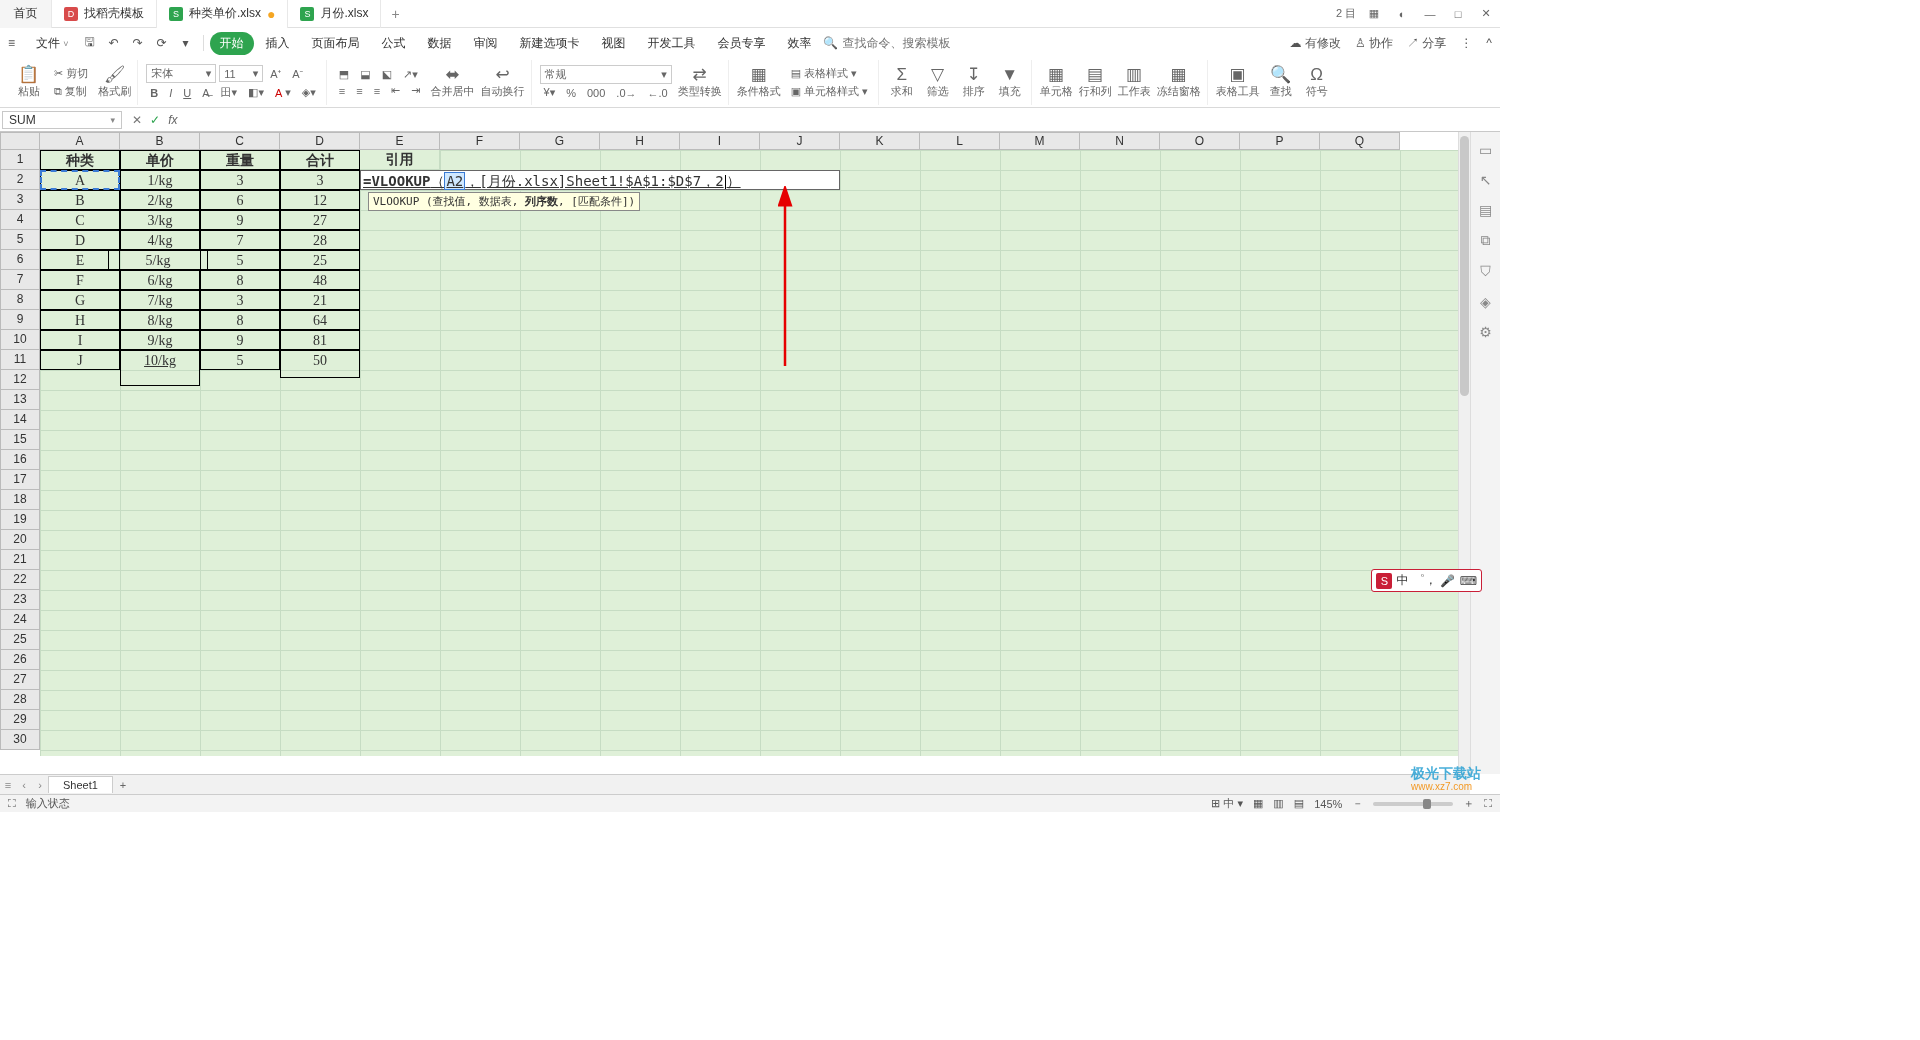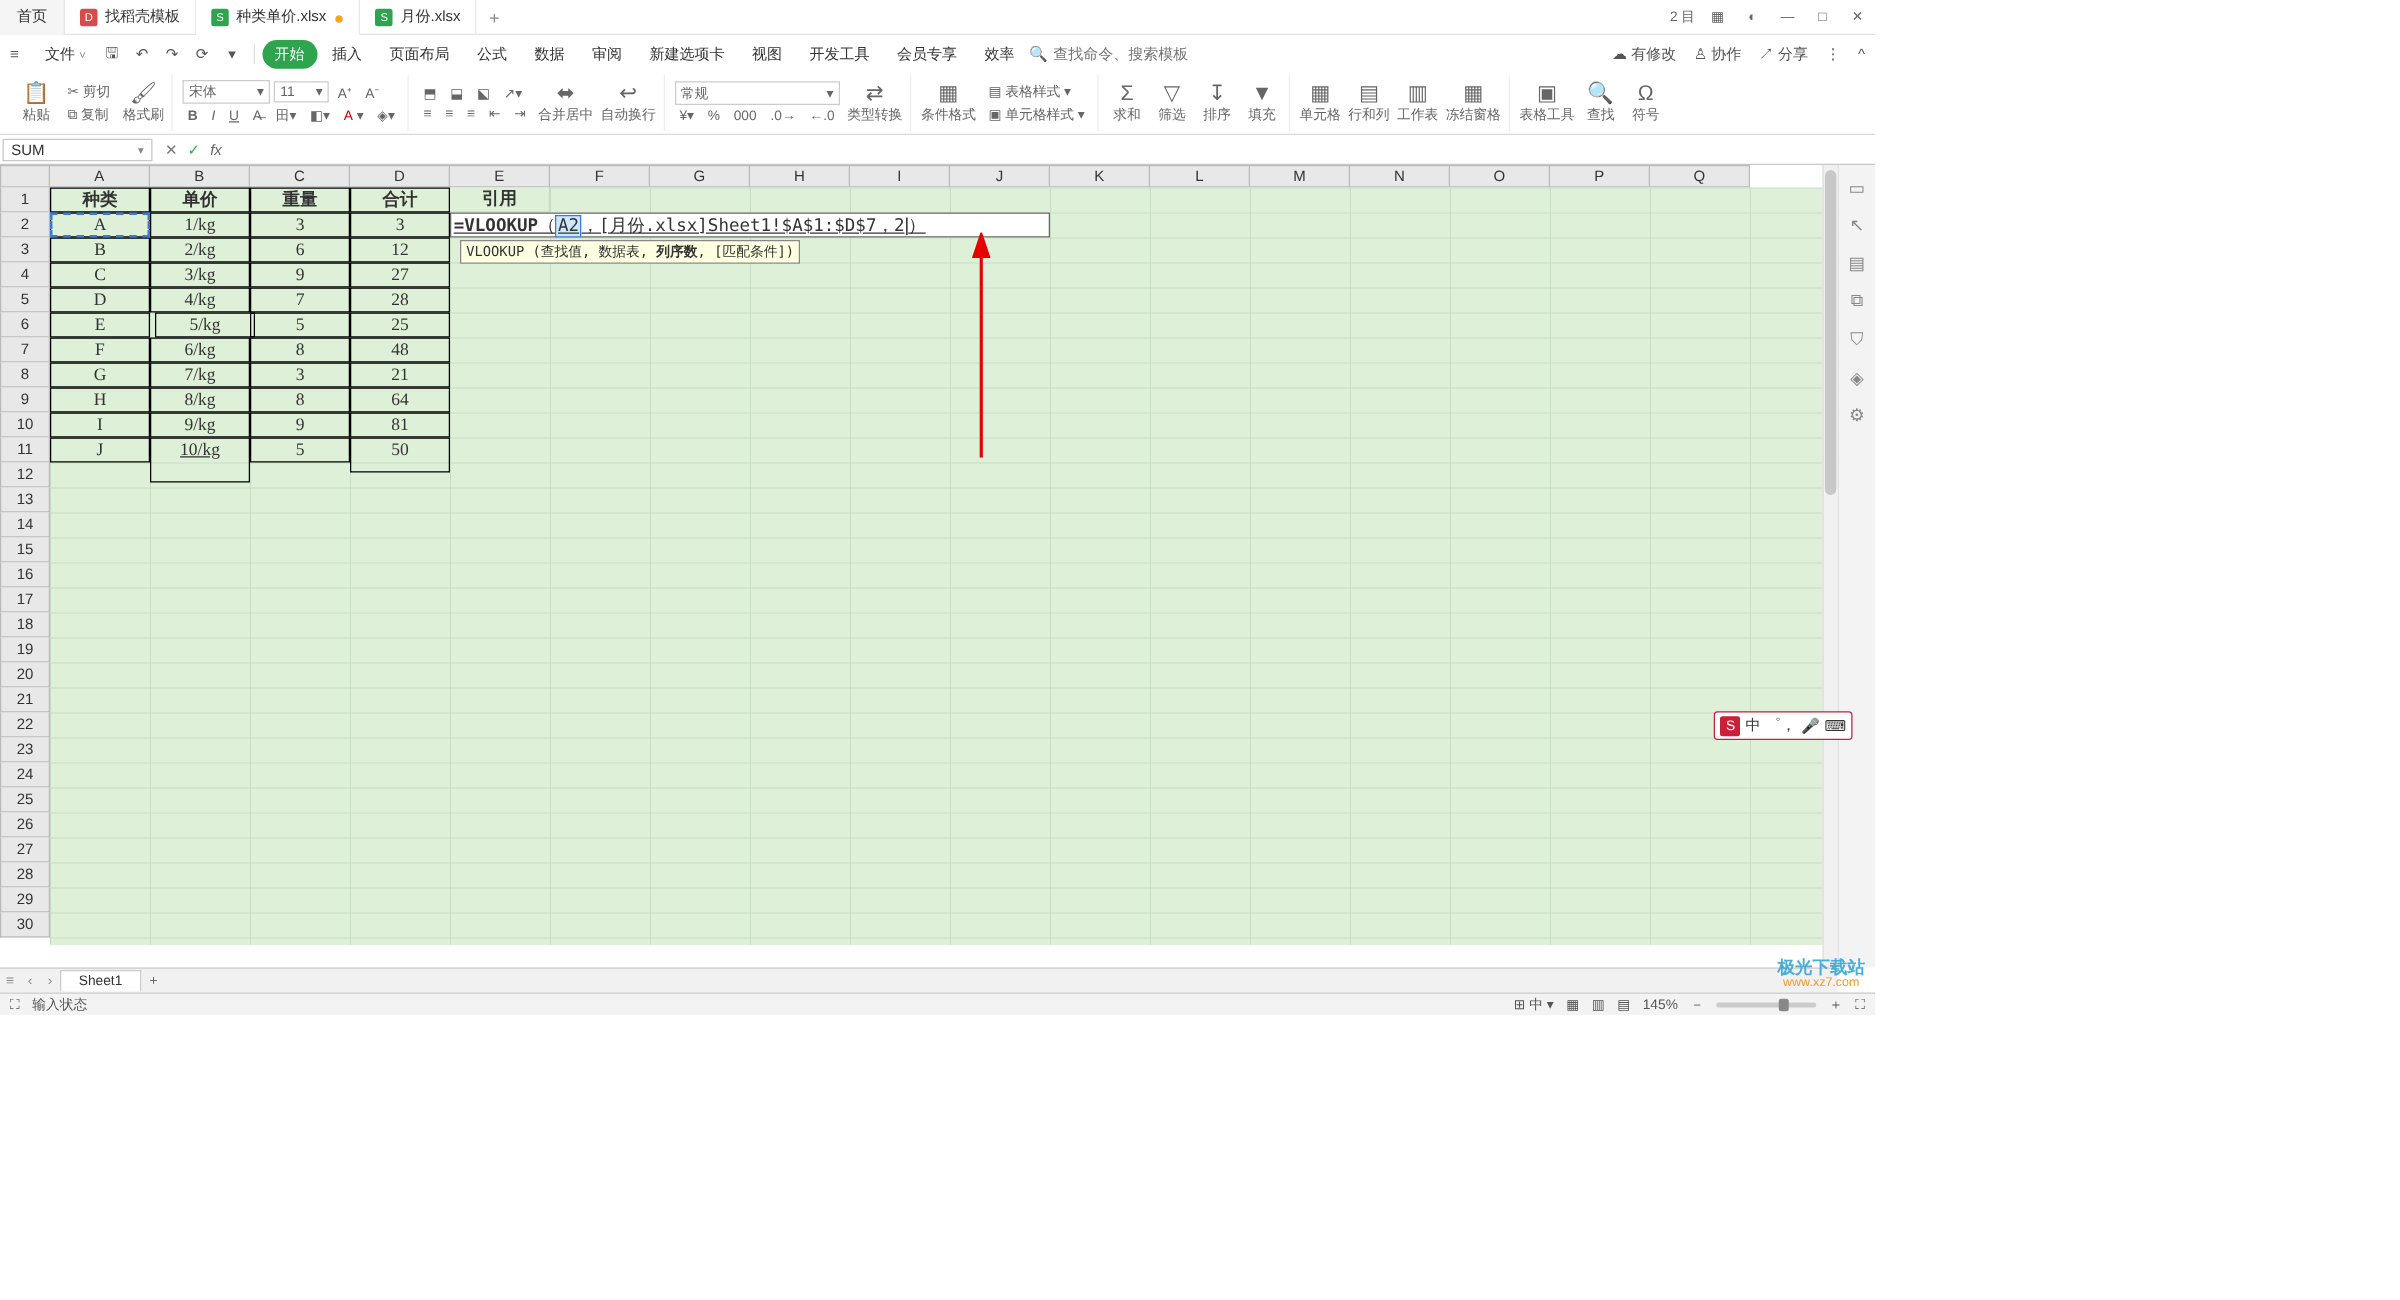--- a/index.html
+++ b/index.html
@@ -78,21 +78,21 @@
 .statusbar { position: absolute; bottom: 0; left: 0; right: 0; height: 18px; background: #f3f3f3; border-top: 1px solid #ccc; display: flex; align-items: center; padding: 0 8px; font-size: 11px; color: #555; gap: 10px; }
 .statusbar .sp { flex: 1; }
 .zoom-slider { width: 80px; height: 4px; background: #ccc; position: relative; border-radius: 2px; }
 .zoom-knob { position: absolute; width: 8px; height: 10px; background: #888; top: -3px; left: 50px; border-radius: 2px; }
 
 
 .ime-bar { position: absolute; right: 18px; top: 569px; background: #fff; border: 1px solid #c91f37; border-radius: 3px; padding: 2px 4px; display: flex; gap: 4px; align-items: center; font-size: 12px; }
 .ime-bar .sq { width: 16px; height: 16px; background: #c91f37; color: #fff; display: inline-flex; align-items: center; justify-content: center; border-radius: 2px; font-size: 11px; }
 
 
-.watermark { position: absolute; right: 8px; bottom: 20px; font-size: 11px; color: #2aa1d3; opacity: .85; text-align: center; line-height: 1.1; }
+.watermark { position: absolute; right: 19px; bottom: 20px; font-size: 11px; color: #2aa1d3; opacity: .85; text-align: left; line-height: 1.1; }
 .watermark .w2 { color: #f38a00; font-size: 10px; }
 
 .scroll-v { position: absolute; right: 30px; top: 132px; bottom: 38px; width: 12px; background: #f0f0f0; border-left: 1px solid #ddd; }
 .scroll-v .thumb { position: absolute; left: 1px; right: 1px; top: 4px; height: 260px; background: #c8c8c8; border-radius: 5px; }
 </style>
 </head>
 <body>
 
 <div class="titlebar">
   <div class="tab home">首页</div>
@@ -374,21 +374,21 @@
       <div class="cell" style="left: 240px; top: 40px; width: 80px; height: 20px; border: 1px solid rgb(0, 0, 0);">12</div>
       <div class="cell" style="left: 0px; top: 60px; width: 80px; height: 20px; border: 1px solid rgb(0, 0, 0);">C</div>
       <div class="cell" style="left: 80px; top: 60px; width: 80px; height: 20px; border: 1px solid rgb(0, 0, 0);">3/kg</div>
       <div class="cell" style="left: 160px; top: 60px; width: 80px; height: 20px; border: 1px solid rgb(0, 0, 0);">9</div>
       <div class="cell" style="left: 240px; top: 60px; width: 80px; height: 20px; border: 1px solid rgb(0, 0, 0);">27</div>
       <div class="cell" style="left: 0px; top: 80px; width: 80px; height: 20px; border: 1px solid rgb(0, 0, 0);">D</div>
       <div class="cell" style="left: 80px; top: 80px; width: 80px; height: 20px; border: 1px solid rgb(0, 0, 0);">4/kg</div>
       <div class="cell" style="left: 160px; top: 80px; width: 80px; height: 20px; border: 1px solid rgb(0, 0, 0);">7</div>
       <div class="cell" style="left: 240px; top: 80px; width: 80px; height: 20px; border: 1px solid rgb(0, 0, 0);">28</div>
       <div class="cell" style="left: 0px; top: 100px; width: 80px; height: 20px; border: 1px solid rgb(0, 0, 0);">E</div>
-      <div class="cell" style="left: 84px; top: 100px; width: 80px; height: 20px; border: 1px solid rgb(0, 0, 0);">5/kg</div>
+      <div class="cell" style="left: 68px; top: 100px; width: 100px; height: 20px; border: 1px solid rgb(0, 0, 0);">5/kg</div>
       <div class="cell" style="left: 160px; top: 100px; width: 80px; height: 20px; border: 1px solid rgb(0, 0, 0);">5</div>
       <div class="cell" style="left: 240px; top: 100px; width: 80px; height: 20px; border: 1px solid rgb(0, 0, 0);">25</div>
       <div class="cell" style="left: 0px; top: 120px; width: 80px; height: 20px; border: 1px solid rgb(0, 0, 0);">F</div>
       <div class="cell" style="left: 80px; top: 120px; width: 80px; height: 20px; border: 1px solid rgb(0, 0, 0);">6/kg</div>
       <div class="cell" style="left: 160px; top: 120px; width: 80px; height: 20px; border: 1px solid rgb(0, 0, 0);">8</div>
       <div class="cell" style="left: 240px; top: 120px; width: 80px; height: 20px; border: 1px solid rgb(0, 0, 0);">48</div>
       <div class="cell" style="left: 0px; top: 140px; width: 80px; height: 20px; border: 1px solid rgb(0, 0, 0);">G</div>
       <div class="cell" style="left: 80px; top: 140px; width: 80px; height: 20px; border: 1px solid rgb(0, 0, 0);">7/kg</div>
       <div class="cell" style="left: 160px; top: 140px; width: 80px; height: 20px; border: 1px solid rgb(0, 0, 0);">3</div>
       <div class="cell" style="left: 240px; top: 140px; width: 80px; height: 20px; border: 1px solid rgb(0, 0, 0);">21</div>

